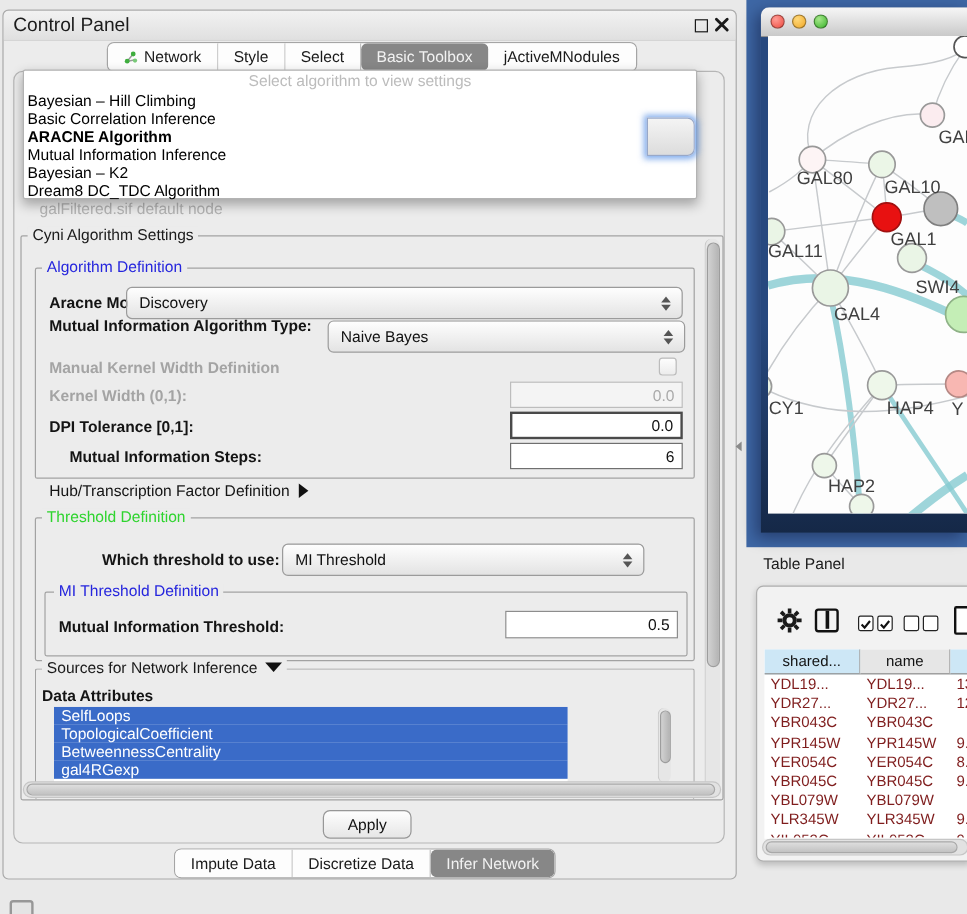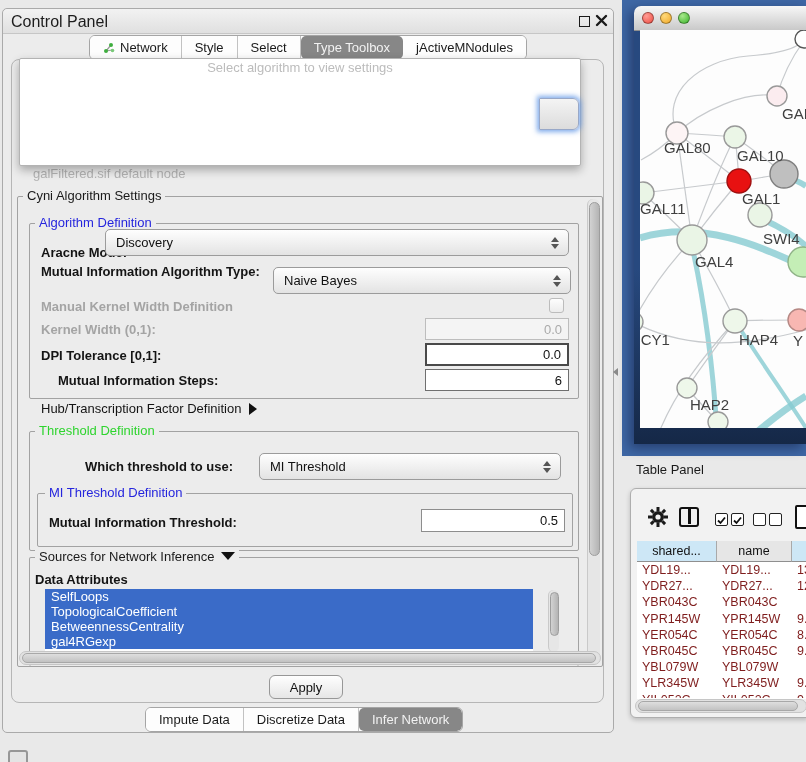--- a/index.html
+++ b/index.html
@@ -123,47 +123,55 @@
           </svg>
           <span>Network</span>
         </div>
         <div class="tab">
           <span>Style</span>
         </div>
         <div class="tab">
           <span>Select</span>
         </div>
         <div class="tab sel">
-          <span>Type Toolbox</span>
+          <span>Basic Toolbox</span>
         </div>
         <div class="tab">
           <span>jActiveMNodules</span>
         </div>
       </div>
 
     <div class="abs" style="left:8px;top:50px;width:591px;height:642px;background:#ececec;border:1px solid #b6b6b6;border-radius:8px;"></div>
 
     <div id="bg-combo-text" class="abs">galFiltered.sif default node</div>
 
     <div id="algo-popup" class="abs">
       <div id="algo-ph">Select algorithm to view settings</div>
+      <div id="algo-list">
+          <div class="algo-item">Bayesian – Hill Climbing</div>
+          <div class="algo-item">Basic Correlation Inference</div>
+          <div class="algo-item bold">ARACNE Algorithm</div>
+          <div class="algo-item">Mutual Information Inference</div>
+          <div class="algo-item">Bayesian – K2</div>
+          <div class="algo-item">Dream8 DC_TDC Algorithm</div>
+        </div>
     </div>
     <div id="combo-fragment" class="abs"></div>
 
     <div class="abs group" style="left:14px;top:187px;width:584px;height:469px;"></div>
     <span class="gtitle dark" style="left:20px;top:180px;">Cyni Algorithm Settings</span>
     <div class="abs vscroll" style="left:584px;top:190px;width:12px;height:463px;">
       <div class="vthumb" style="left:1px;top:3px;width:9px;height:352px;"></div>
     </div>
 
     <div class="abs group" style="left:26px;top:214px;width:548px;height:174px;"></div>
     <span class="gtitle blue" style="left:32px;top:207px;">Algorithm Definition</span>
 
     <div class="abs lbl" style="left:38px;top:236px;">Aracne Mode:</div>
-    <div class="abs combo" style="left:102px;top:220px;width:462px;height:25px;gap:36px;">
+    <div class="abs combo" style="left:102px;top:230px;width:462px;height:25px;gap:36px;">
       <span class="ctext">Discovery</span>
       <span class="stepper">
           <span class="tri-up"></span>
           <span class="tri-dn"></span>
         </span>
     </div>
 
     <div class="abs lbl" style="left:38px;top:255px;">Mutual Information Algorithm Type:</div>
     <div class="abs combo" style="left:270px;top:258px;width:296px;height:25px;">
       <span class="ctext">Naive Bayes</span>
@@ -186,39 +194,39 @@
     <div class="abs field f-mid" style="left:422px;top:360px;width:144px;height:22px;">6</div>
 
     <div class="abs plain" style="left:38px;top:392px;">
       <span>Hub/Transcription Factor Definition</span><span class="arrow-right"></span>
     </div>
 
     <div class="abs group" style="left:26px;top:422px;width:548px;height:118px;"></div>
     <span class="gtitle green" style="left:32px;top:415px;">Threshold Definition</span>
 
     <div class="abs lbl" style="left:82px;top:450px;">Which threshold to use:</div>
-    <div class="abs combo" style="left:232px;top:444px;width:300px;height:25px;margin-left:24px;">
+    <div class="abs combo" style="left:232px;top:444px;width:300px;height:25px;">
       <span class="ctext">MI Threshold</span>
       <span class="stepper">
           <span class="tri-up"></span>
           <span class="tri-dn"></span>
         </span>
     </div>
 
     <div class="abs group" style="left:34px;top:484px;width:534px;height:52px;"></div>
     <span class="gtitle blue" style="left:42px;top:477px;">MI Threshold Definition</span>
     <div class="abs lbl" style="left:46px;top:506px;">Mutual Information Threshold:</div>
     <div class="abs field f-norm" style="left:418px;top:500px;width:144px;height:23px;">0.5</div>
 
     <div class="abs group" style="left:26px;top:548px;width:548px;height:108px;border-bottom:none;"></div>
     <span class="gtitle dark" style="left:32px;top:541px;">
       <span>Sources for Network Inference</span><span class="arrow-down"></span>
     </span>
     <div class="abs lbl" style="left:32px;top:563px;">Data Attributes</div>
-    <div class="abs" id="attr-list" style="left:42px;top:580px;width:488px;height:64px;background:#fff;overflow:hidden;">
+    <div class="abs" id="attr-list" style="left:42px;top:580px;width:428px;height:64px;background:#fff;overflow:hidden;">
         <div class="attr-item" style="width: 502px;">SelfLoops</div>
         <div class="attr-item" style="width: 502px;">TopologicalCoefficient</div>
         <div class="attr-item" style="width: 502px;">BetweennessCentrality</div>
         <div class="attr-item" style="width: 502px;">gal4RGexp</div>
       </div>
     <div class="abs vscroll" style="left:545px;top:581px;width:10px;height:62px;">
       <div class="vthumb" style="left:1px;top:2px;width:7px;height:42px;"></div>
     </div>
 
     <div class="abs hscroll" style="left:16px;top:642px;width:580px;height:12px;">

